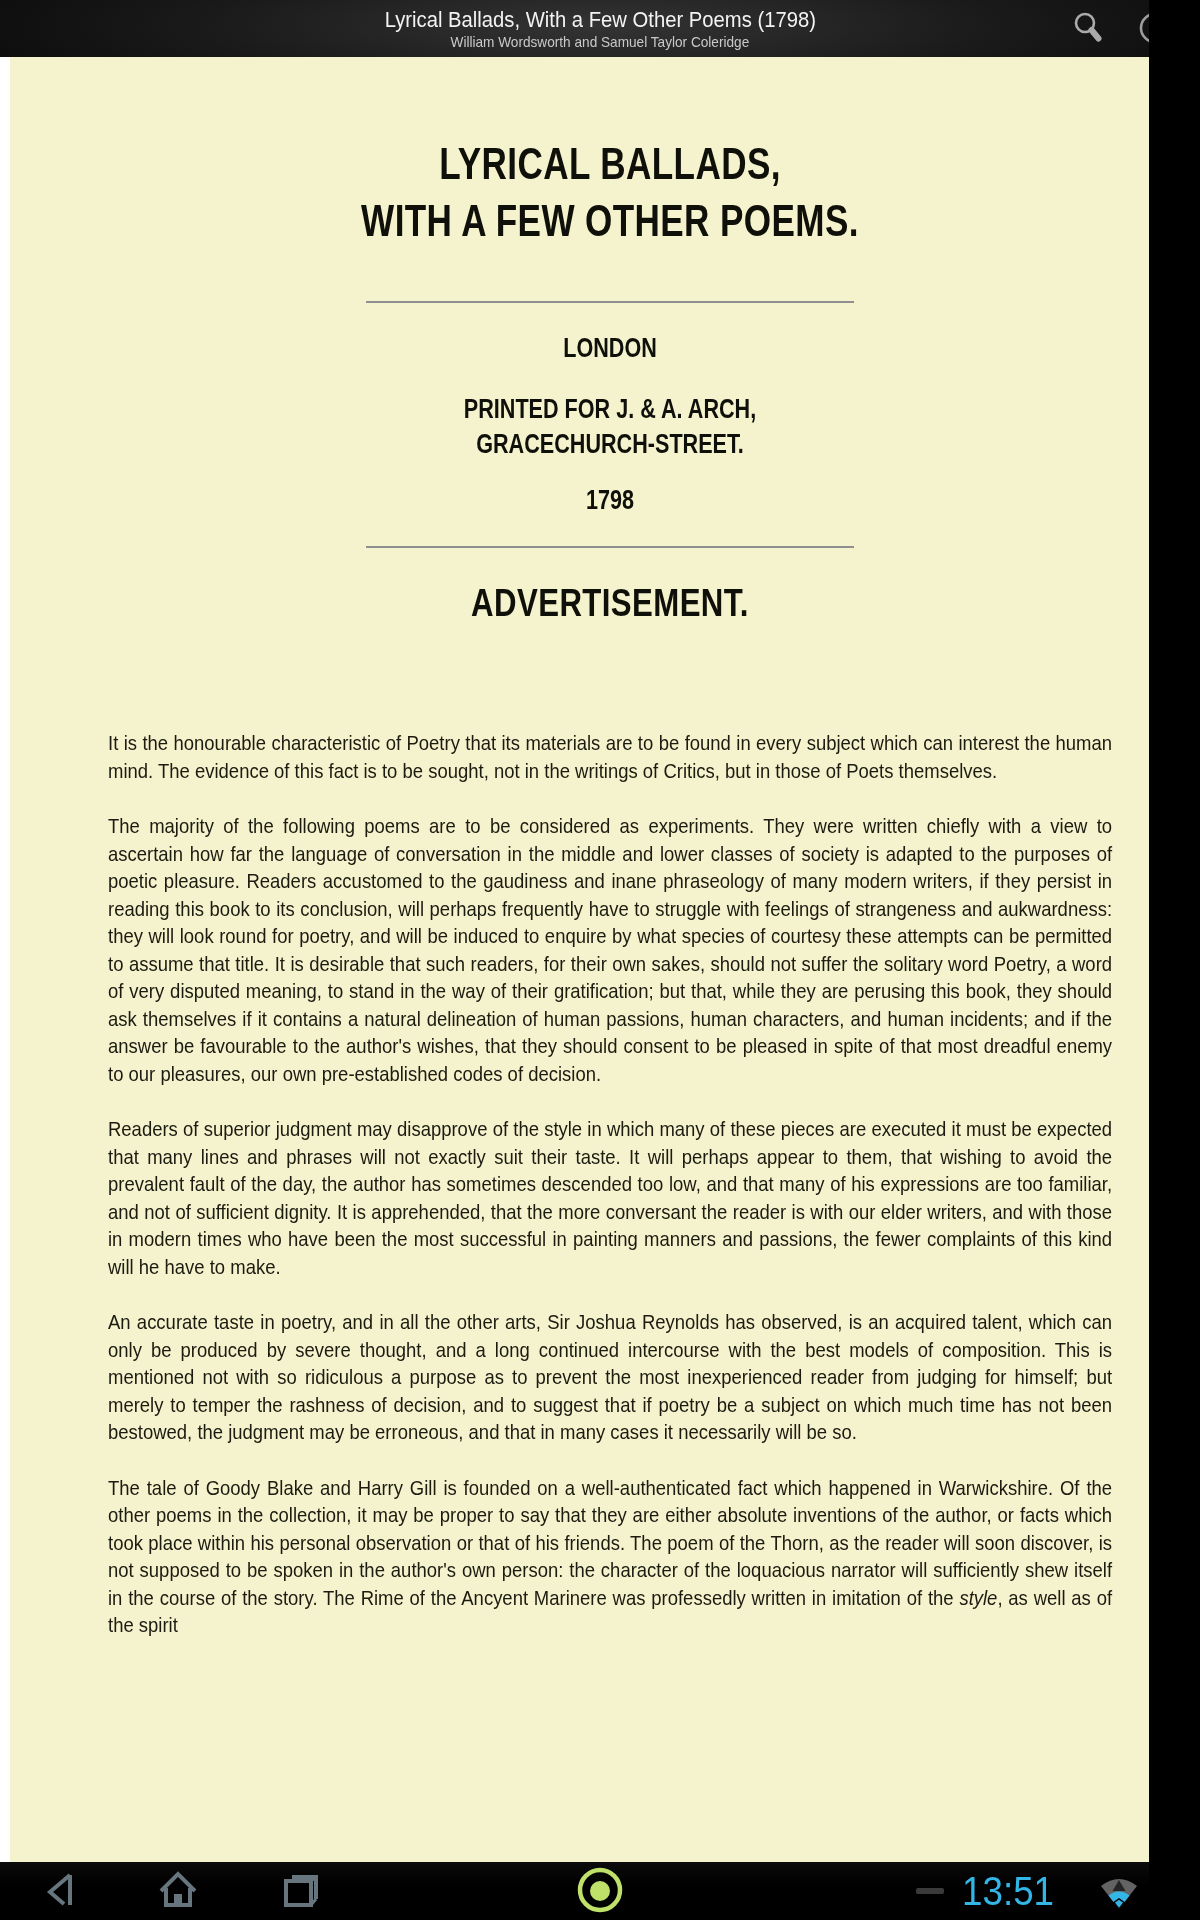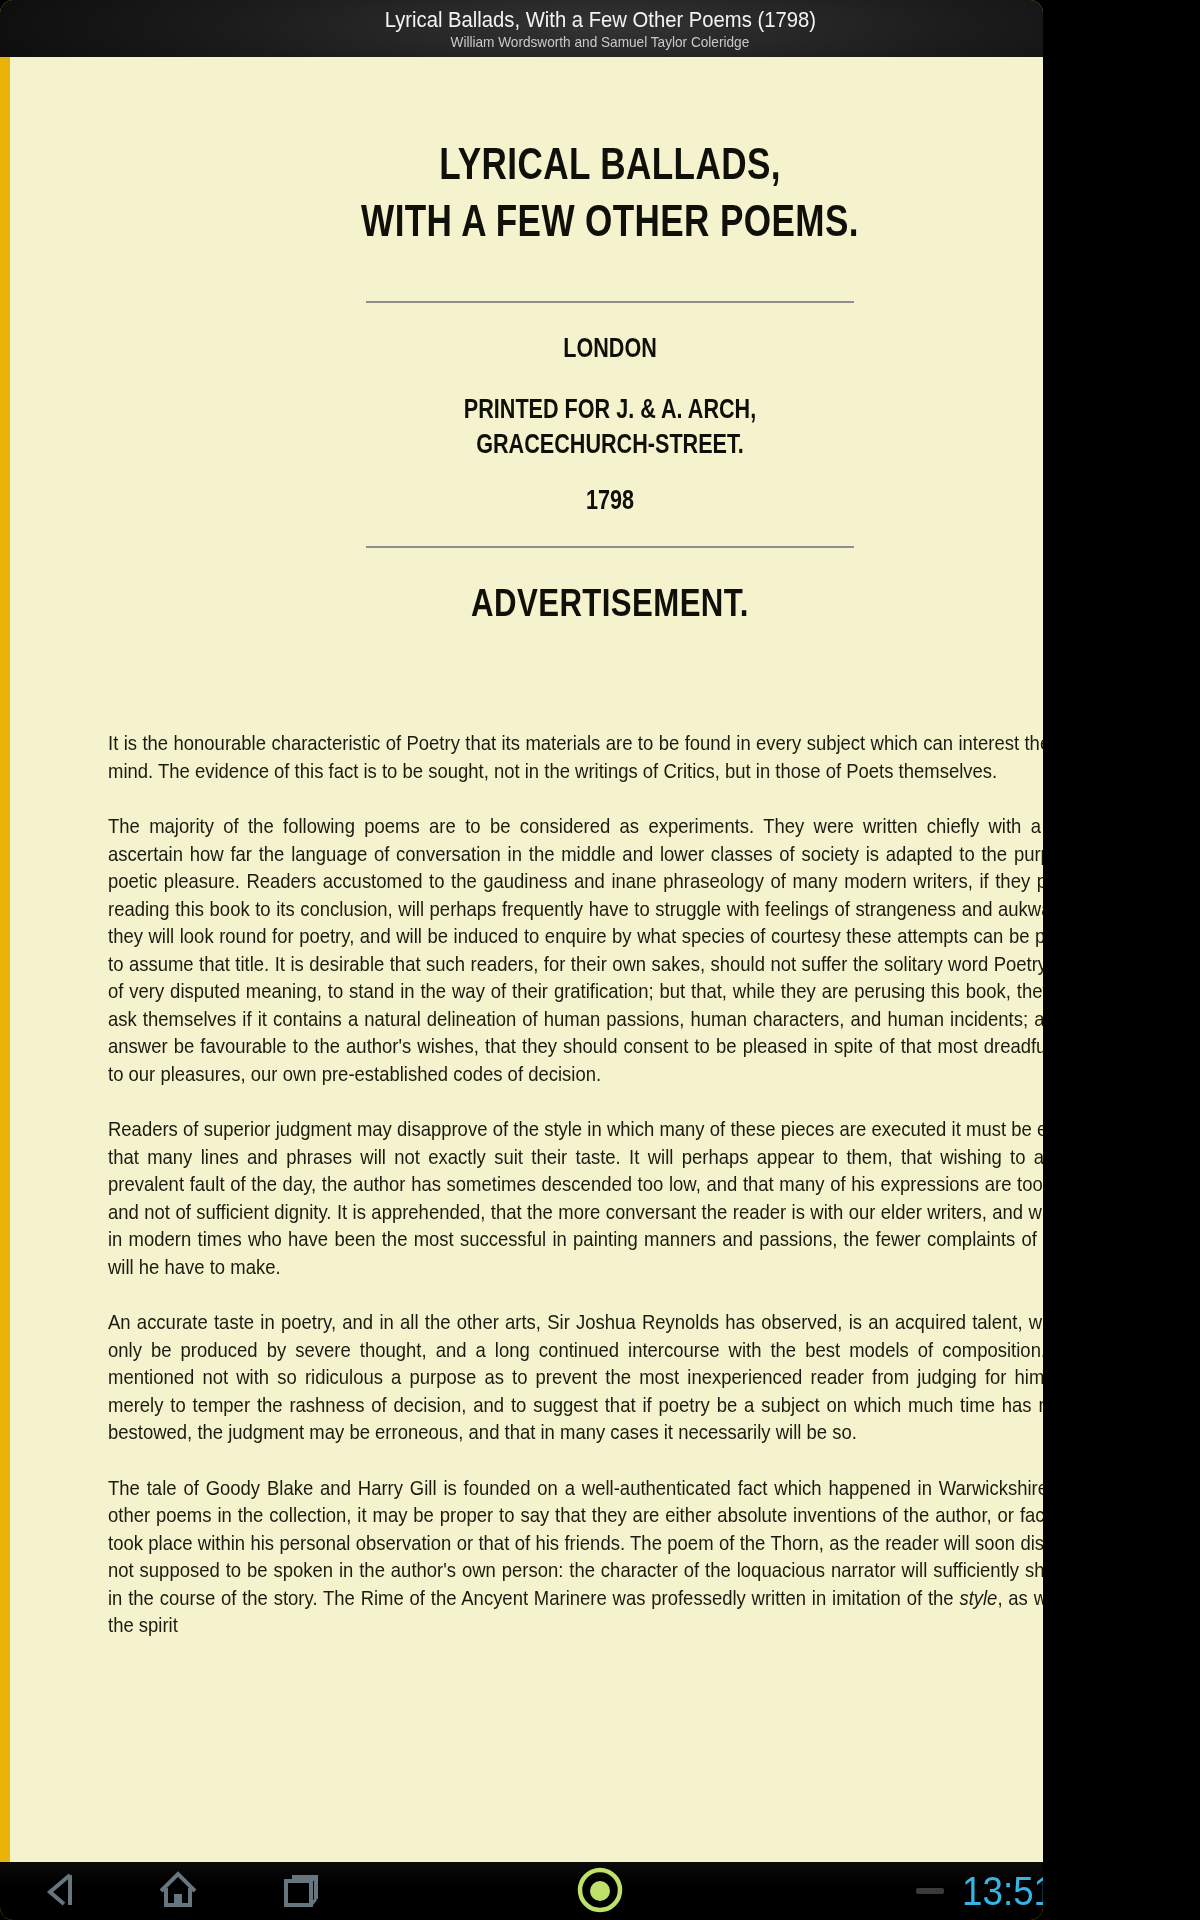--- a/index.html
+++ b/index.html
@@ -1,25 +1,24 @@
 <!DOCTYPE html>
 <html><head>
 <meta charset="utf-8">
 <style>
   * { margin: 0; padding: 0; box-sizing: border-box; }
   html, body { background: #000; }
   body { font-family: "Liberation Sans", "DejaVu Sans", sans-serif; }
 
   #page {
     position: relative;
-    width: 1043px;
+    width: 1149px;
     height: 1920px;
     overflow: hidden;
-    background: #eab308;
-    border-radius: 13px;
+    background: #ffffff;
   }
 
   
   .app-bar {
     position: absolute;
     top: 0; left: 0;
     width: 1200px;
     height: 57px;
     background: radial-gradient(ellipse 70% 220% at 50% 45%, #343434 0%, #1b1b1b 45%, #030303 100%);
     z-index: 3;

